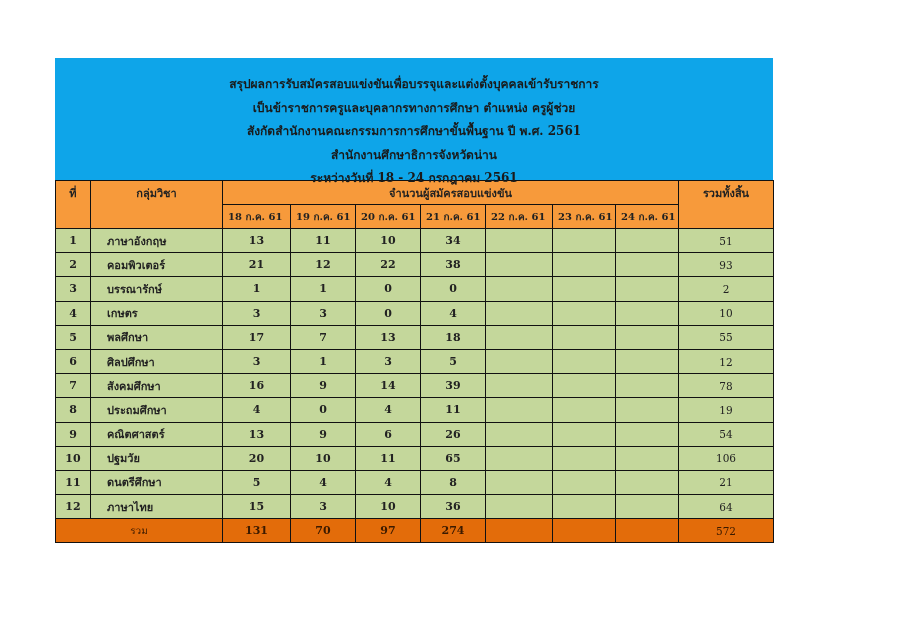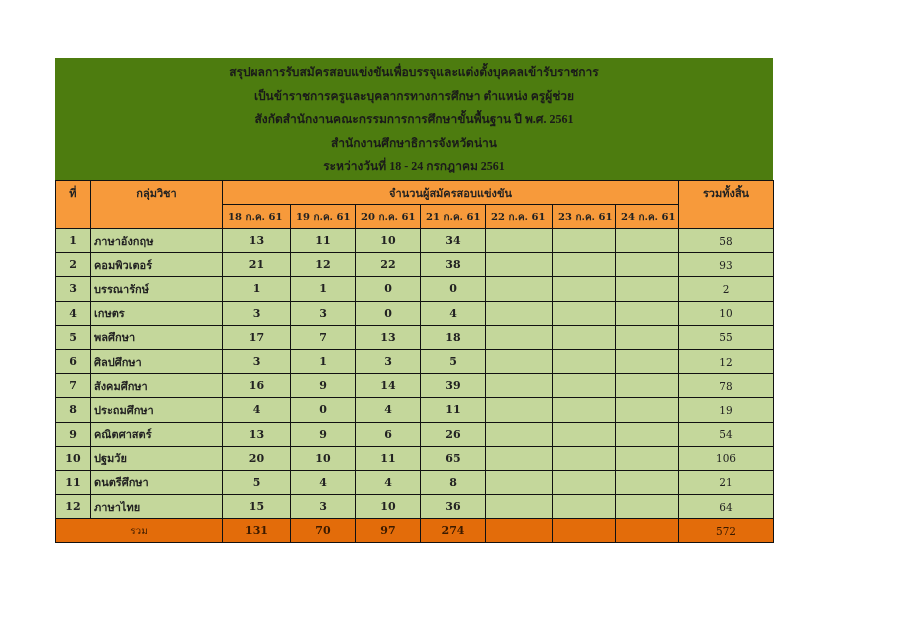--- a/index.html
+++ b/index.html
@@ -11,26 +11,25 @@
       overflow: hidden;
       font-family: "DejaVu Serif", "Liberation Serif", serif;
     }
     .sheet {
       position: absolute;
       left: 55px;
       top: 58px;
       width: 718px;
     }
     .title-block {
-      background: #4d7c0f;
+      background: #0ea5e9;
       height: 122px;
       box-sizing: border-box;
-      padding-top: 3px;
+      padding-top: 15px;
       text-align: center;
-      font-family: Liberation Serif, serif;
     }
     .title-line {
       font-size: 12px;
       font-weight: bold;
       color: #1a1a1a;
       height: 23.5px;
       line-height: 23.5px;
       white-space: nowrap;
     }
     table {
@@ -56,21 +55,21 @@
       padding-left: 5px;
       font-size: 10px;
     }
     td {
       background: #c4d79b;
       height: 23.2px;
       text-align: center;
     }
     td.subject {
       text-align: left;
-      padding-left: 3px;
+      padding-left: 16px;
     }
     td.total-col {
       font-weight: normal;
       font-size: 10.5px;
     }
     tr.sum-row td {
       background: #e36c0a;
       color: #3b1a00;
       height: 23px;
     }
@@ -128,21 +127,21 @@
         <tr>
           <td>1</td>
           <td class="subject">ภาษาอังกฤษ</td>
           <td>13</td>
           <td>11</td>
           <td>10</td>
           <td>34</td>
           <td></td>
           <td></td>
           <td></td>
-          <td class="total-col">58</td>
+          <td class="total-col">51</td>
         </tr>
         <tr>
           <td>2</td>
           <td class="subject">คอมพิวเตอร์</td>
           <td>21</td>
           <td>12</td>
           <td>22</td>
           <td>38</td>
           <td></td>
           <td></td>

